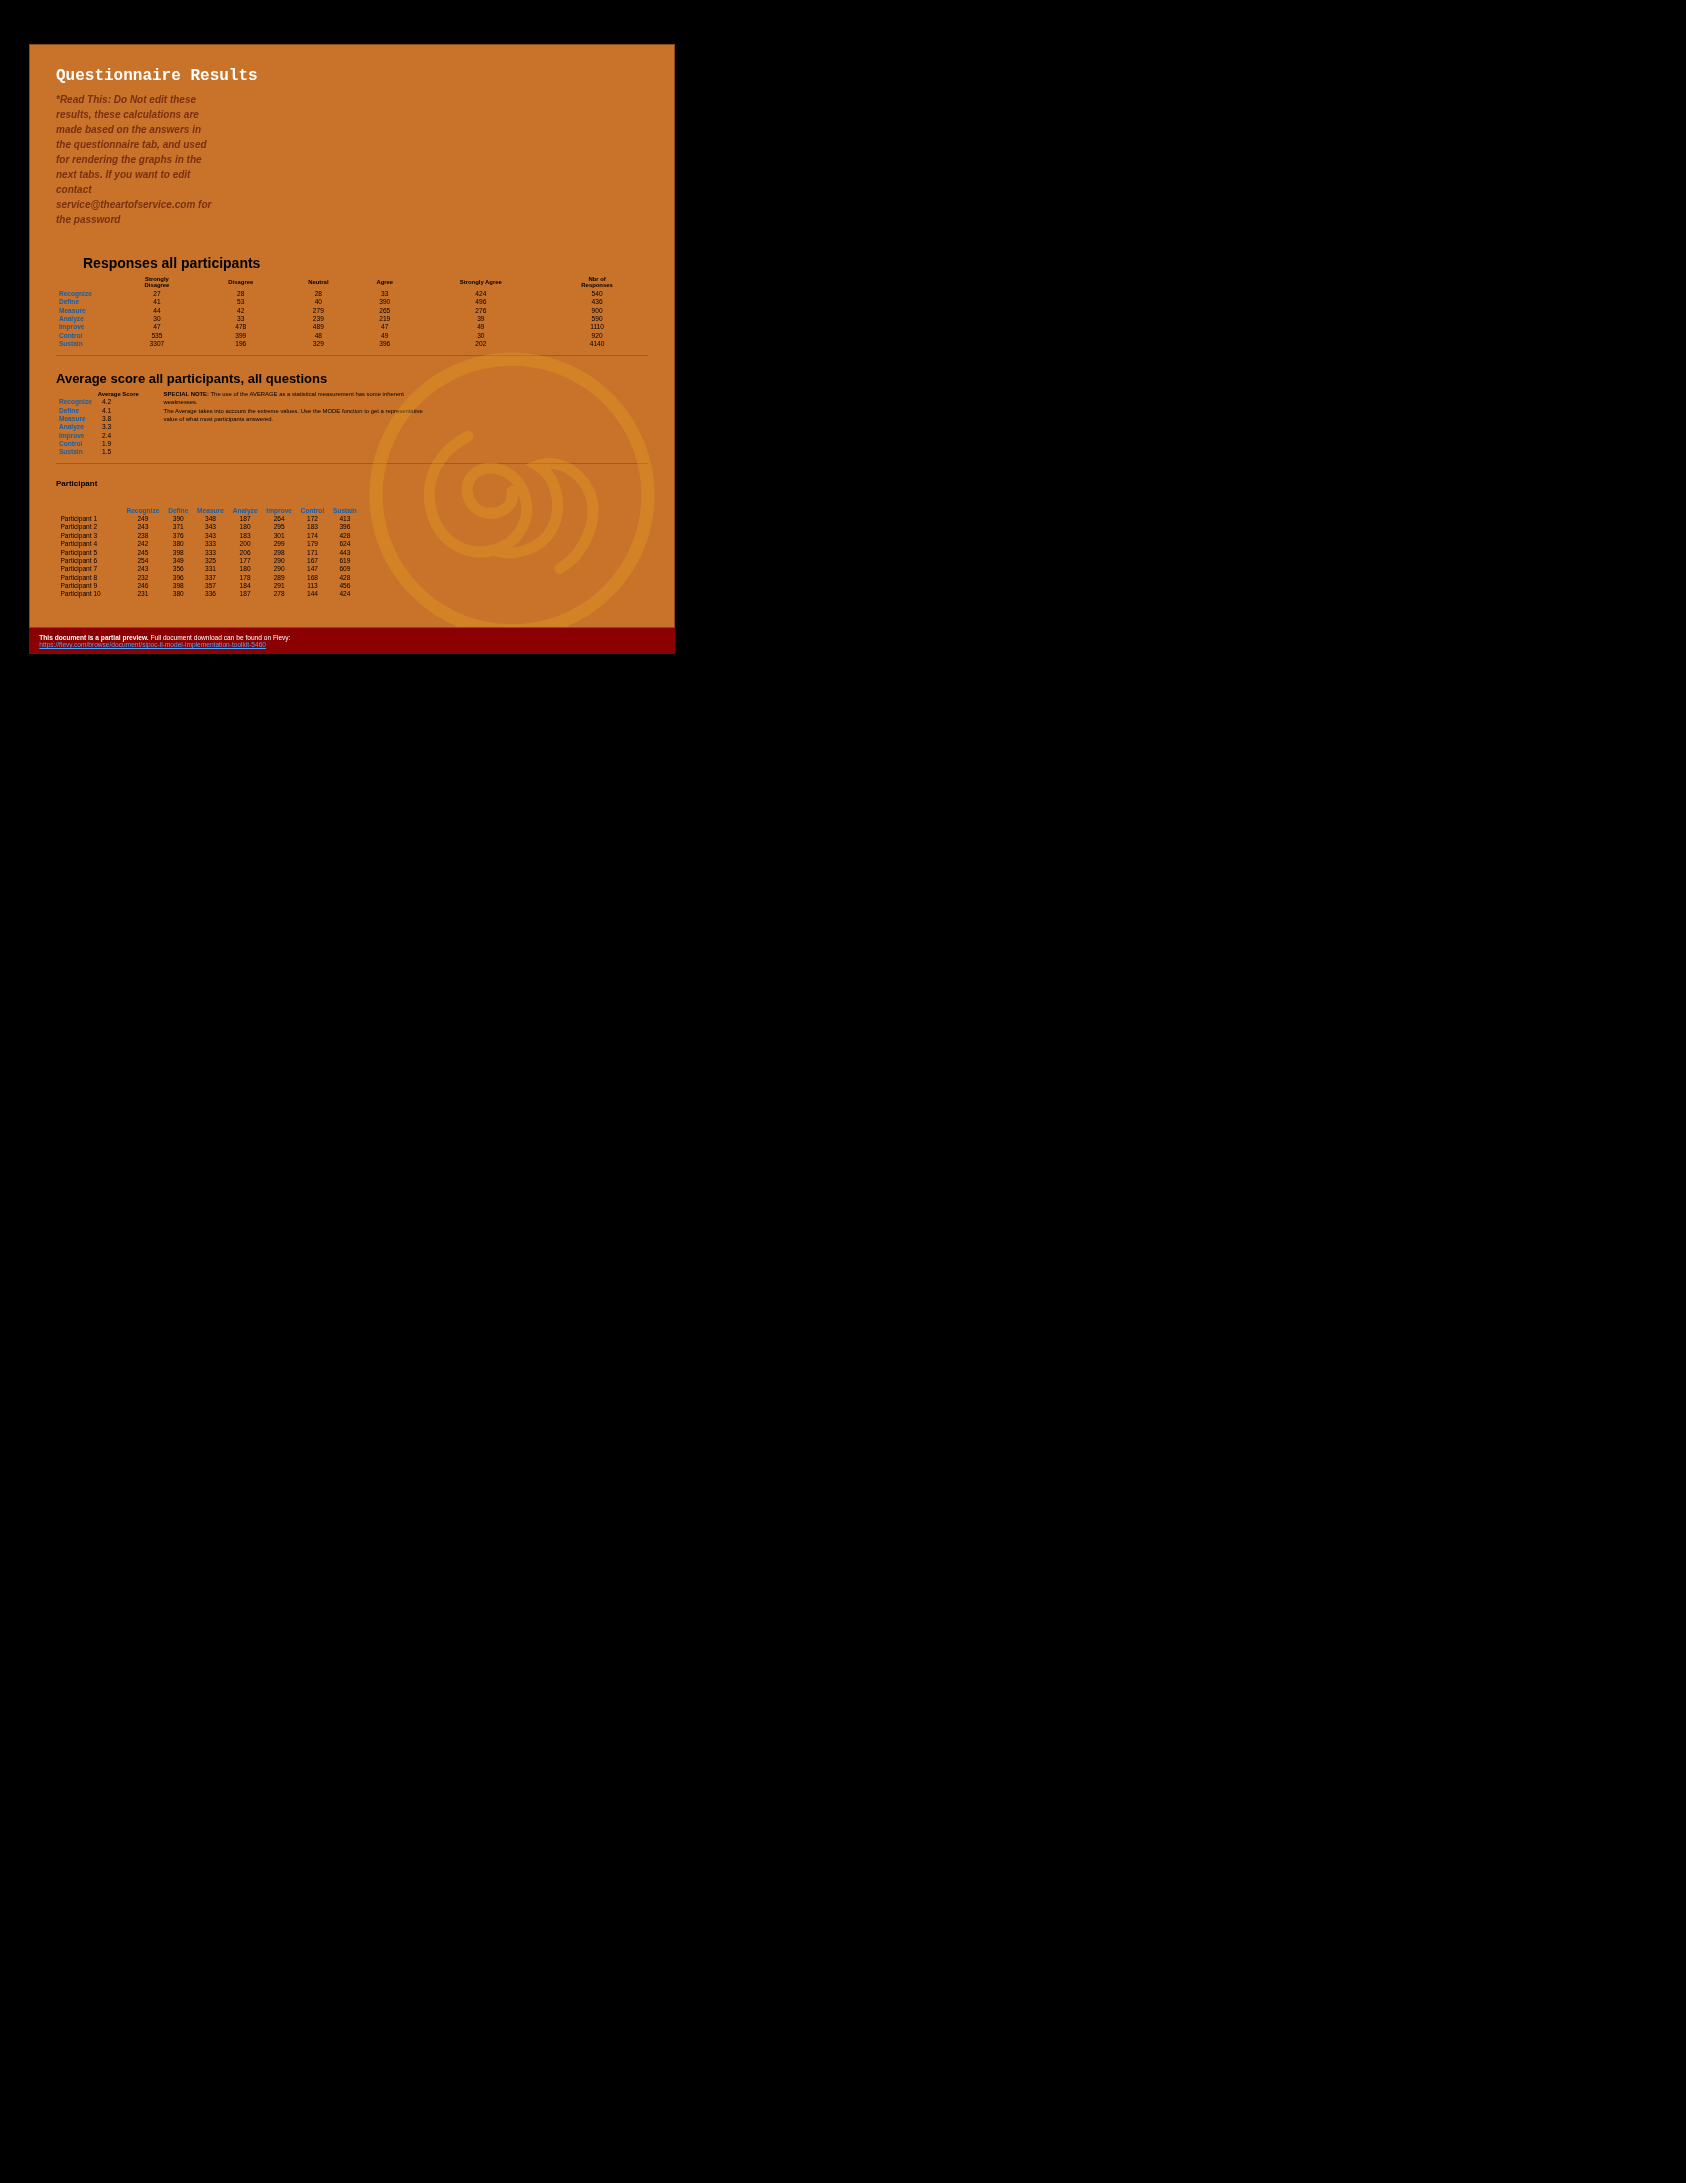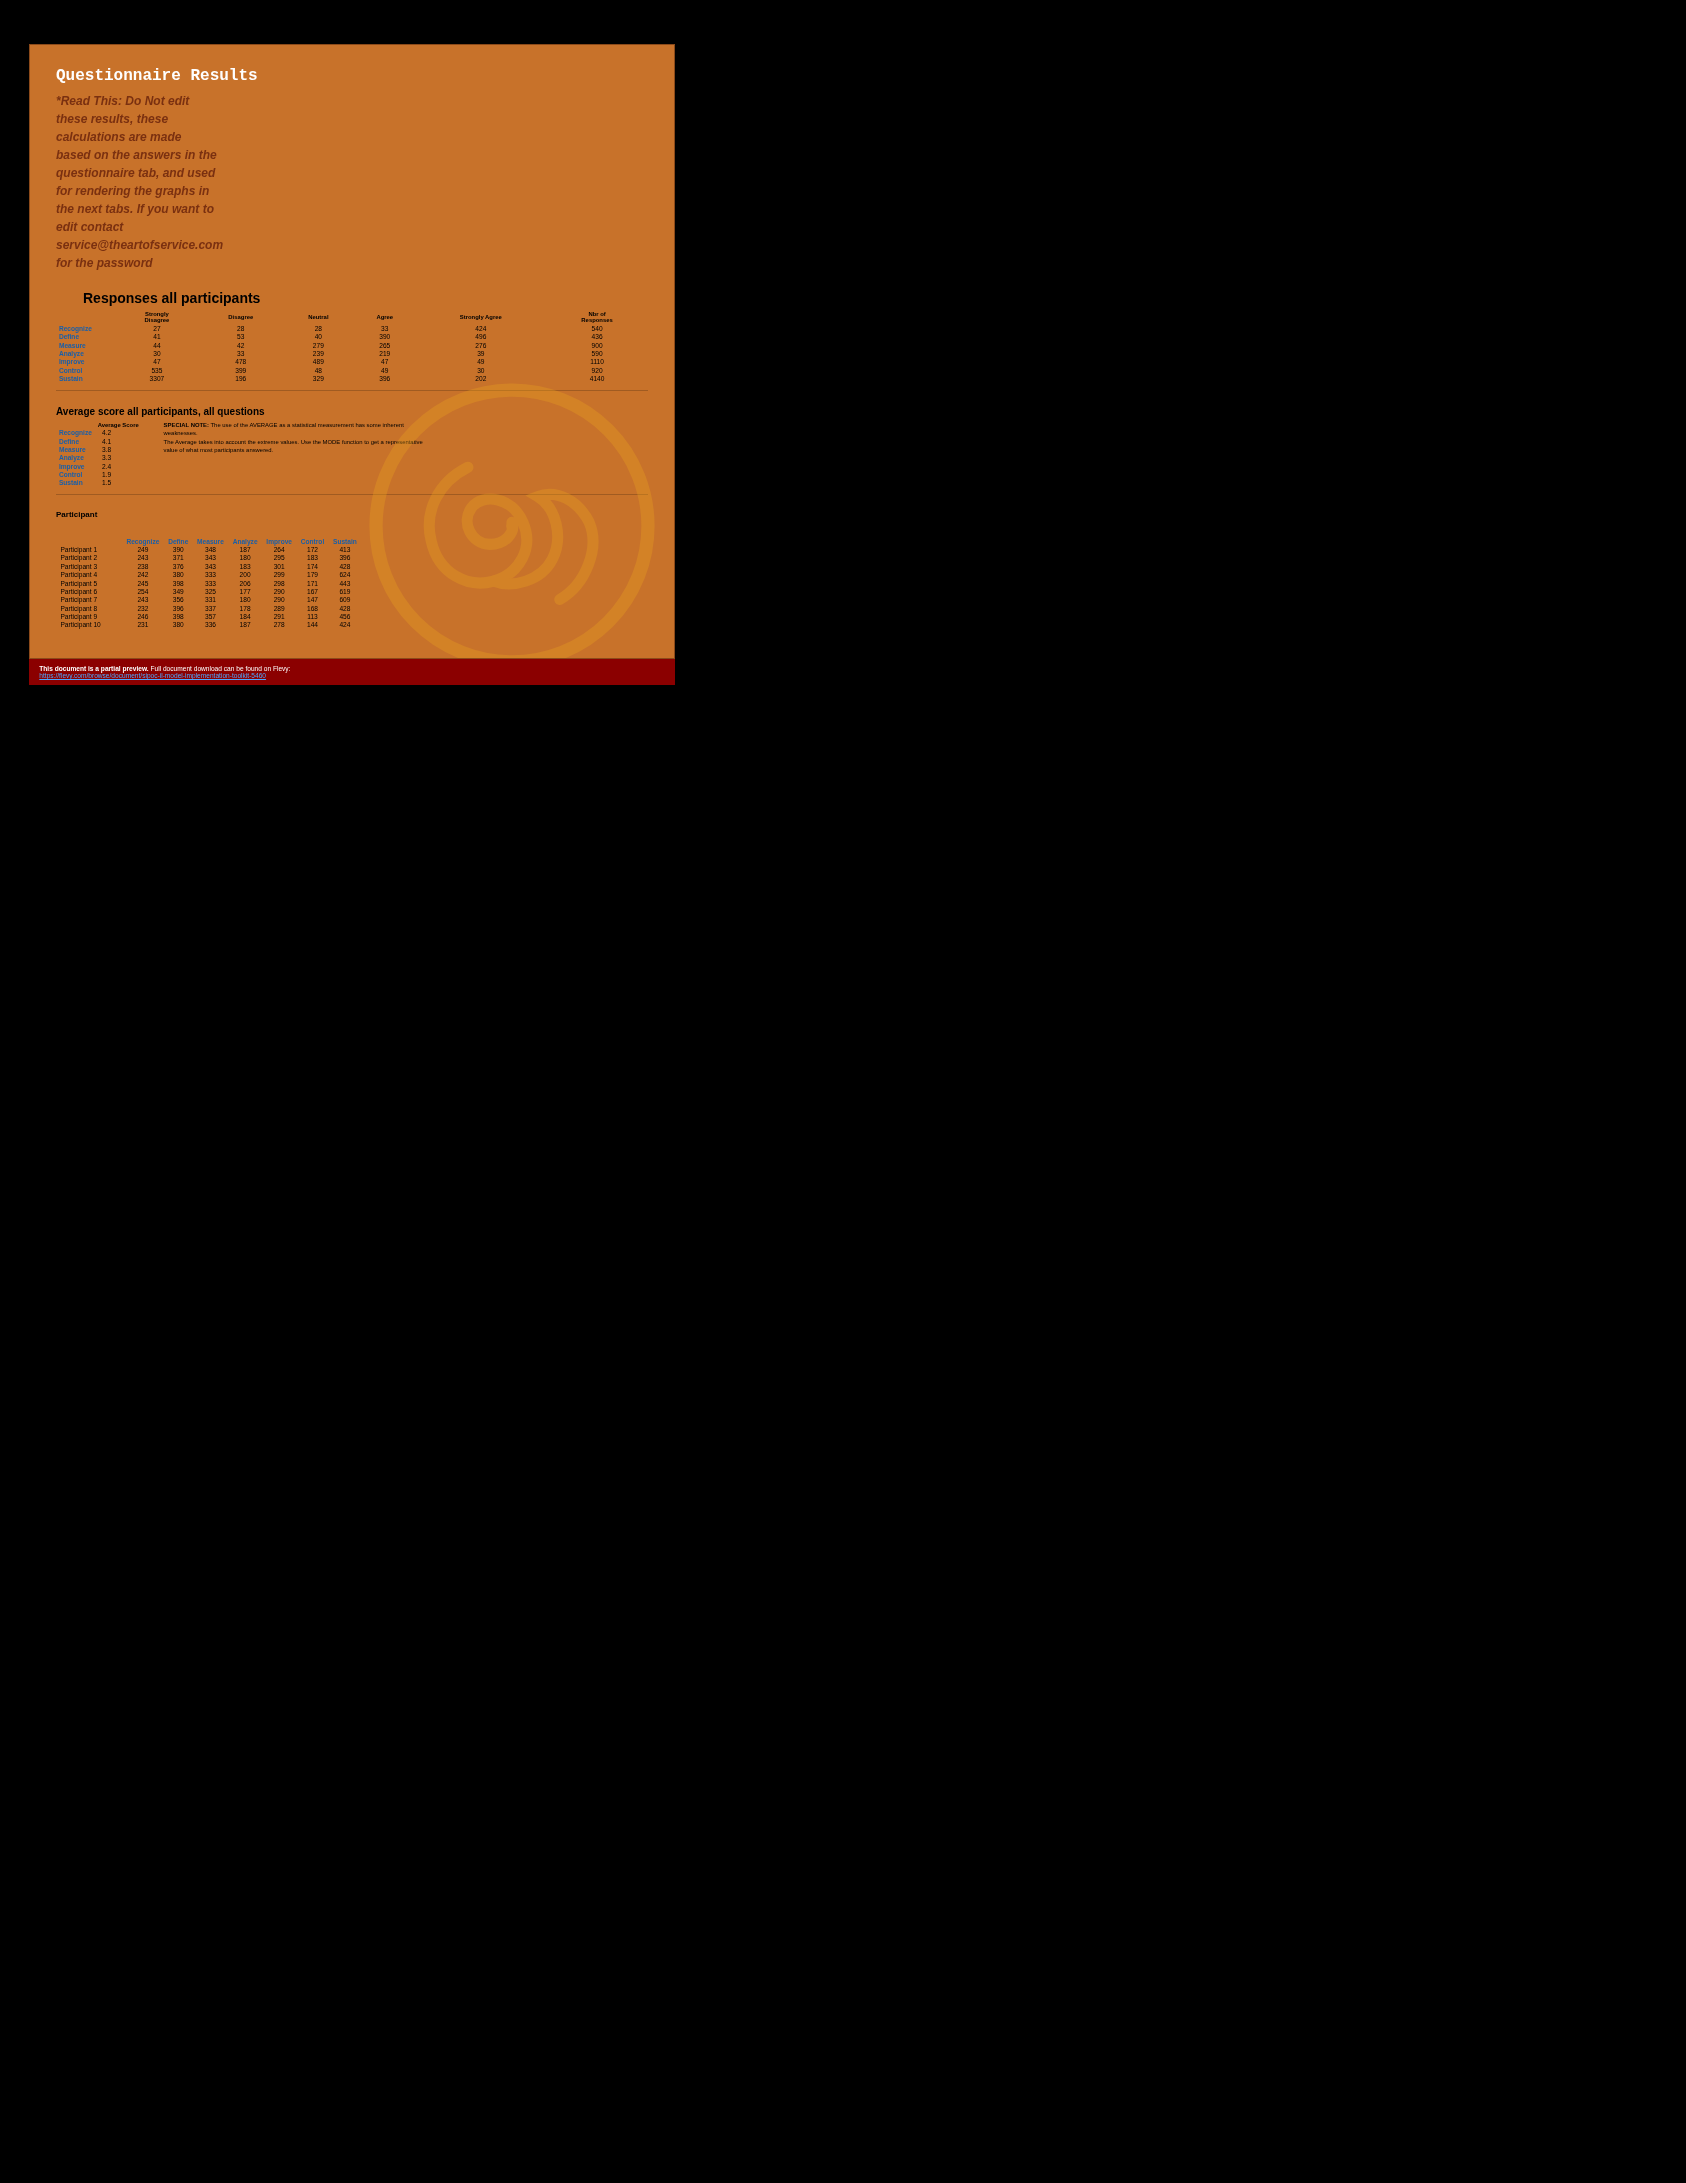--- a/index.html
+++ b/index.html
@@ -25,27 +25,27 @@
       max-width: 646px;
     }
     .card-title {
       font-size: 16px;
       font-weight: bold;
       color: #fff;
       font-family: 'Courier New', monospace;
       margin-bottom: 7.3px;
     }
     .card-subtitle {
-      font-size: 12px;
+      font-size: 10px;
       color: #7a3010;
       font-style: italic;
       font-weight: bold;
       line-height: 1.5;
       max-width: 162px;
-      margin-bottom: 18px;
+      margin-bottom: 28px;
     }
 
     
     .section-title {
       font-size: 14px;
       font-weight: bold;
       color: #000;
       margin-bottom: 4.4px;
       padding-left: 27px;
     }
@@ -78,21 +78,21 @@
       font-weight: bold;
       cursor: pointer;
       text-decoration: none;
     }
 
     
     .avg-section {
       margin-top: 14.7px;
     }
     .avg-title {
-      font-size: 10px;
+      font-size: 13px;
       font-weight: bold;
       color: #000;
       margin-bottom: 4.4px;
     }
     .avg-layout {
       display: flex;
       gap: 22px;
     }
     .avg-table {
       border-collapse: collapse;

